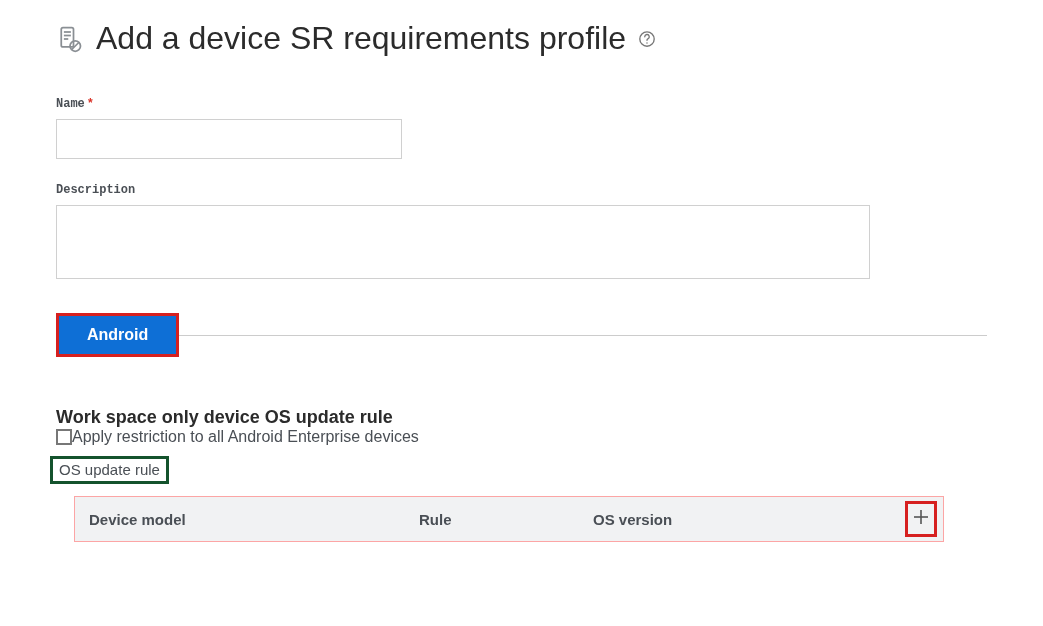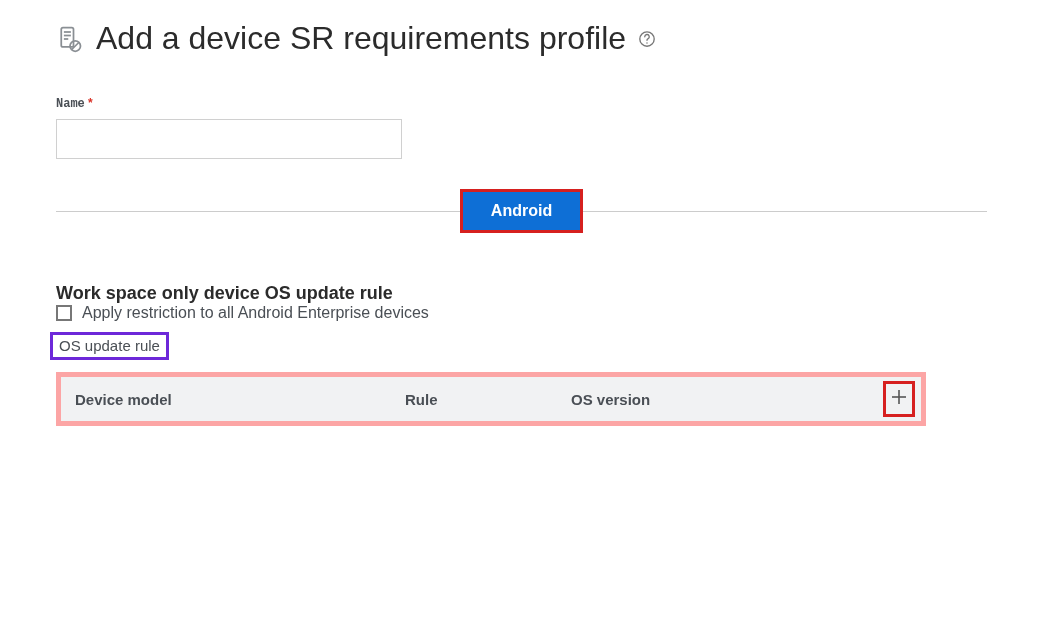--- a/index.html
+++ b/index.html
@@ -59,21 +59,20 @@
     padding: 8px 10px;
     font-size: 14px;
     resize: none;
   }
   .tab-row {
     position: relative;
     margin-top: 30px;
     margin-bottom: 50px;
     height: 44px;
     display: flex;
-    justify-content: center;
     align-items: center;
   }
   .tab-hr {
     position: absolute;
     left: 0; right: 0;
     top: 50%;
     border: none;
     border-top: 1px solid #ccc;
     margin: 0;
   }
@@ -92,42 +91,43 @@
     cursor: pointer;
   }
   .section-title {
     font-size: 18px;
     font-weight: 700;
     color: #2b2b2b;
   }
   .checkbox-row {
     display: flex;
     align-items: center;
-    gap: 10px;
+    gap: 0;
     margin-bottom: 10px;
   }
   .checkbox {
     width: 16px;
     height: 16px;
     border: 2px solid #777;
     background: #fff;
     cursor: pointer;
   }
   .checkbox-label { font-size: 16px; color: #4a4f55; }
   .rule-label-wrap {
     display: inline-block;
-    border: 3px solid #6d28d9;
+    border: 3px solid #14532d;
     padding: 2px 6px;
     margin-bottom: 12px;
     margin-left: -6px;
   }
   .rule-label { font-size: 15px; color: #4a4f55; }
   .table {
     width: 870px;
-    border: 5px solid #fca5a5;
+    border: 1px solid #fca5a5;
+    margin-left: 18px;
   }
   .thead {
     display: flex;
     background: #f1f2f3;
     align-items: center;
     height: 44px;
   }
   .th {
     font-size: 15px;
     font-weight: 600;
@@ -183,20 +183,24 @@
     </span>
   </div>
 
   <div class="field-block">
     <div class="field-label">
       <span>Name</span><span class="req">*</span>
     </div>
     <input type="text" class="input-text" value="" style="">
   </div>
 
+  <div class="field-block">
+    <div class="field-label">Description</div>
+    <textarea class="input-textarea" style=""></textarea>
+  </div>
 
   <div class="tab-row">
     <hr class="tab-hr">
     <span class="tab-btn-wrap">
       <button class="tab-btn">Android</button>
     </span>
   </div>
 
   <div class="section-title">Work space only device OS update rule</div>
 

